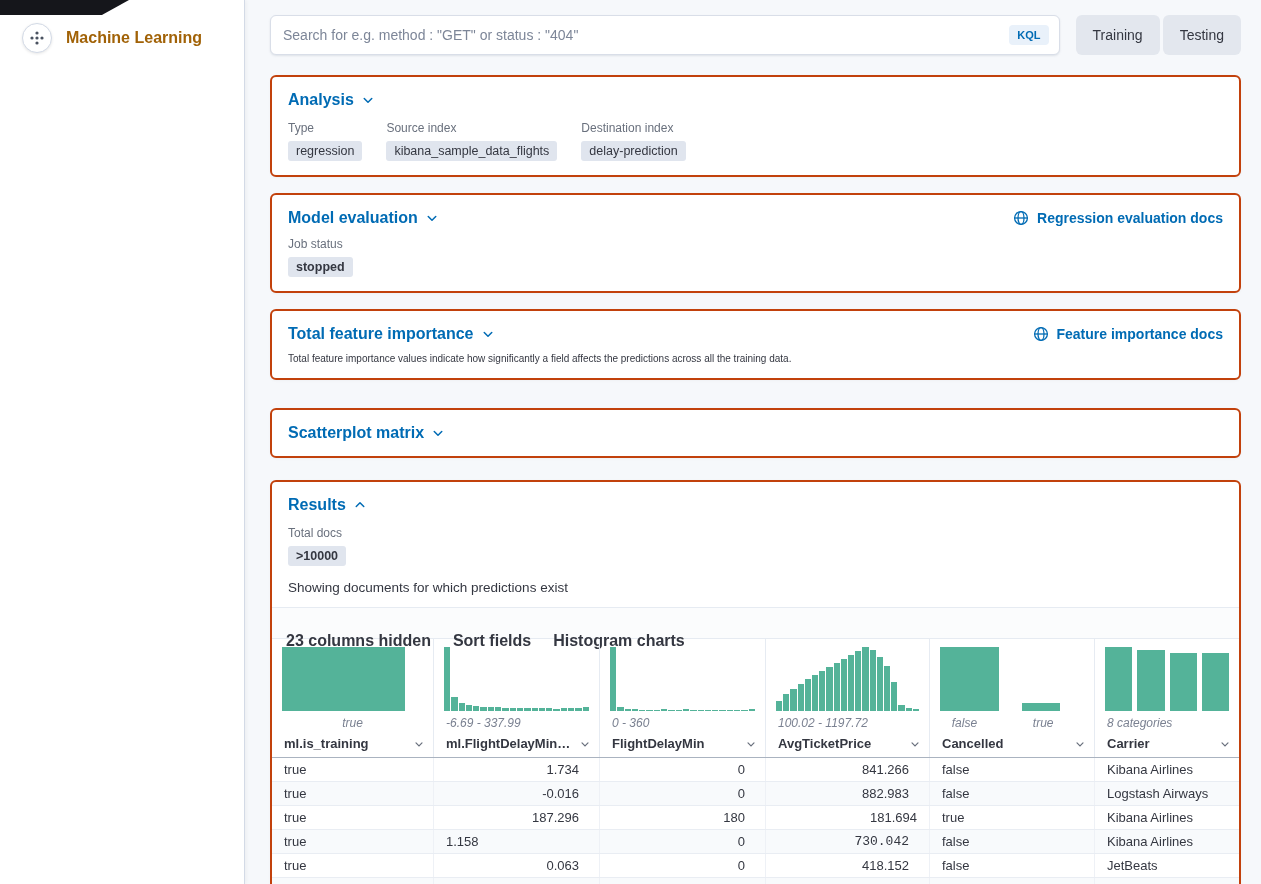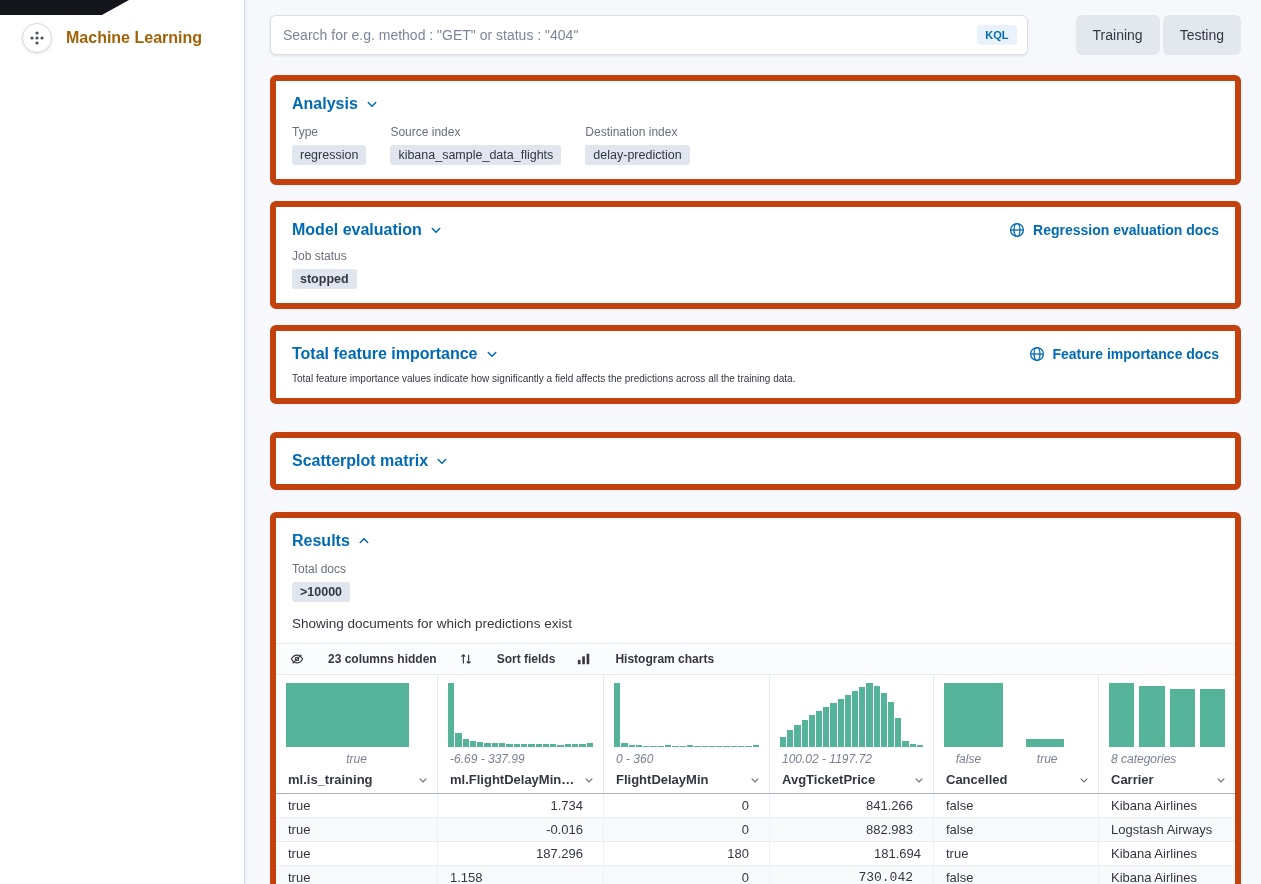--- a/index.html
+++ b/index.html
@@ -16,34 +16,34 @@
   .logo { width:30px; height:30px; border-radius:50%; background:#fff; border:1px solid #d3dae6;
           display:flex; align-items:center; justify-content:center; box-shadow:0 1px 3px rgba(0,0,0,.1); }
   .side-title { font-size:16px; font-weight:700; color:#a16207; }
   .nav { padding:6px 0 0 24px; display:flex; flex-direction:column; }
   .nav-item { font-size:14px; color:#343741; padding:6px 0; cursor:pointer; line-height:16px; }
   .nav-item.indent { padding-left:15px; }
   .nav-item.active { color:#006BB4; font-weight:700; text-decoration:underline; }
 
   
   .main { flex:1; padding:15px 20px 0 25px; overflow:hidden; }
-  .topbar { display:flex; gap:48px; margin-bottom:20px; }
+  .topbar { display:flex; gap:16px; margin-bottom:20px; }
   .search { flex:1; height:40px; background:#fff; border:1px solid #d9dee8; border-radius:6px;
             display:flex; align-items:center; padding-right:10px; box-shadow:0 1px 2px rgba(152,162,179,.25); }
   .search input { flex:1; border:none; outline:none; background:transparent; padding:0 12px;
                   font-size:14px; font-family:inherit; color:#343741; }
   .search input::placeholder { color:#7d8698; }
   .kql { font-size:11px; font-weight:700; color:#006BB4; background:#e9f1fa; padding:4px 8px;
          border-radius:4px; cursor:pointer; }
   .tt { display:flex; gap:3px; }
   .gbtn { height:40px; padding:0 17px; border:none; border-radius:6px; background:#e3e7ee;
           font-size:14px; font-weight:500; color:#343741; font-family:inherit; cursor:pointer; }
 
   
-  .panel { background:#fff; border:6px solid #c2410c; border-radius:6px; padding:14px 16px;
+  .panel { background:#fff; border:2px solid #c2410c; border-radius:6px; padding:14px 16px;
            margin-bottom:16px; box-shadow:0 1px 3px rgba(0,0,0,.03); }
   .panel.scatter { margin-top:28px; margin-bottom:22px; }
   .prow { display:flex; justify-content:space-between; align-items:center; }
   .ptitle { display:flex; align-items:center; gap:8px; color:#006BB4; font-size:16px;
             font-weight:600; cursor:pointer; width:max-content; }
   .doclink { display:flex; align-items:center; gap:8px; color:#006BB4; font-size:14px;
              font-weight:600; cursor:pointer; }
   .fields { display:flex; gap:24px; margin-top:12px; }
   .fieldlabel { font-size:12px; color:#69707d; margin-bottom:6px; }
   .badge { display:inline-block; background:#e0e5ee; border-radius:3px; padding:3px 8px;
@@ -53,21 +53,21 @@
 
   
   .panel.results { padding:14px 0 0; margin-bottom:0; }
   .res-pad { padding:0 16px; }
   .res-pad .fieldlabel { margin-top:12px; }
   .subtitle { margin-top:14px; font-size:13.5px; color:#343741; }
   .toolbar { margin-top:12px; display:flex; align-items:center; gap:10px; height:32px;
              border-top:1px solid #e6ebf2; border-bottom:1px solid #e6ebf2; background:#fbfcfd;
              padding:0 8px; }
   .tbtn { display:flex; align-items:center; gap:24px; border:none; background:none; height:100%;
-          padding:0 6px; font-size:12px; font-weight:600; color:#343741; font-family:inherit; cursor:pointer; }
+          padding:0 6px; font-size:16px; font-weight:600; color:#343741; font-family:inherit; cursor:pointer;flex-direction:column; }
 
   
   .g-head { display:flex; border-bottom:1px solid #aab3c0; background:#fff; }
   .g-col { border-right:1px solid #e6ebf2; padding-top:8px; flex-shrink:0; }
   .g-col:last-child { border-right:none; }
   .hist { height:64px; display:flex; align-items:flex-end; gap:1px; padding:0 10px; }
   .bar { flex-grow:1; min-width:0; }
   .hrange { margin-top:5px; padding:0 12px; font-size:12px; font-style:italic; color:#7a8191;
             height:16px; white-space:nowrap; overflow:hidden; position:relative; }
   .hrange.rel span { position:absolute; transform:translateX(-50%); }

